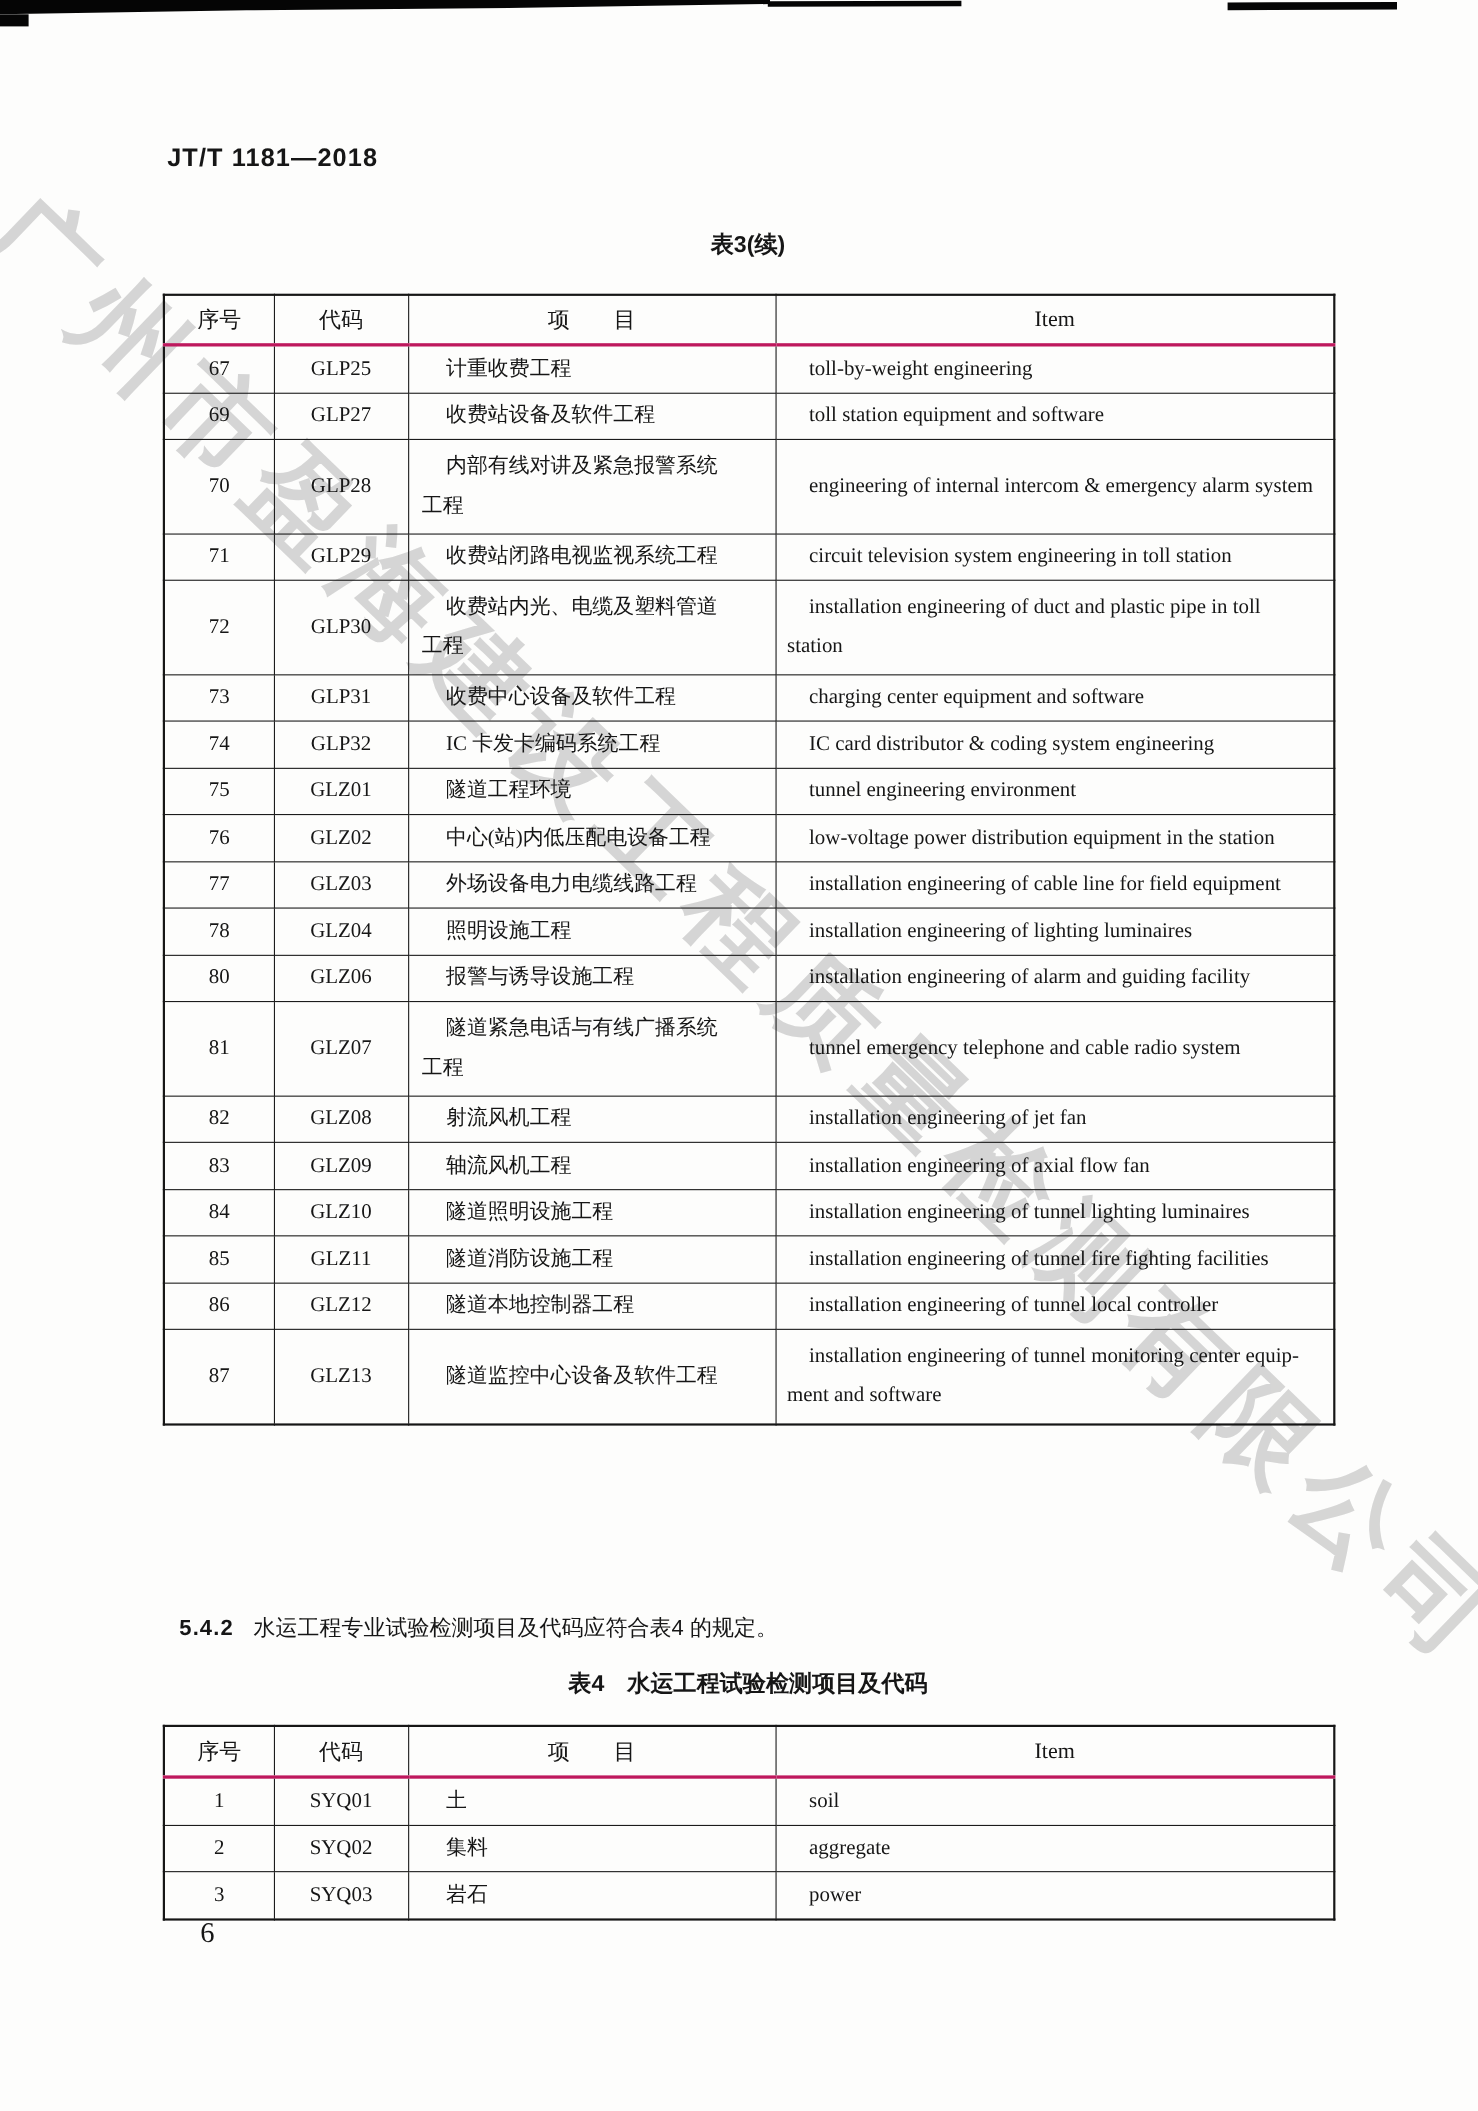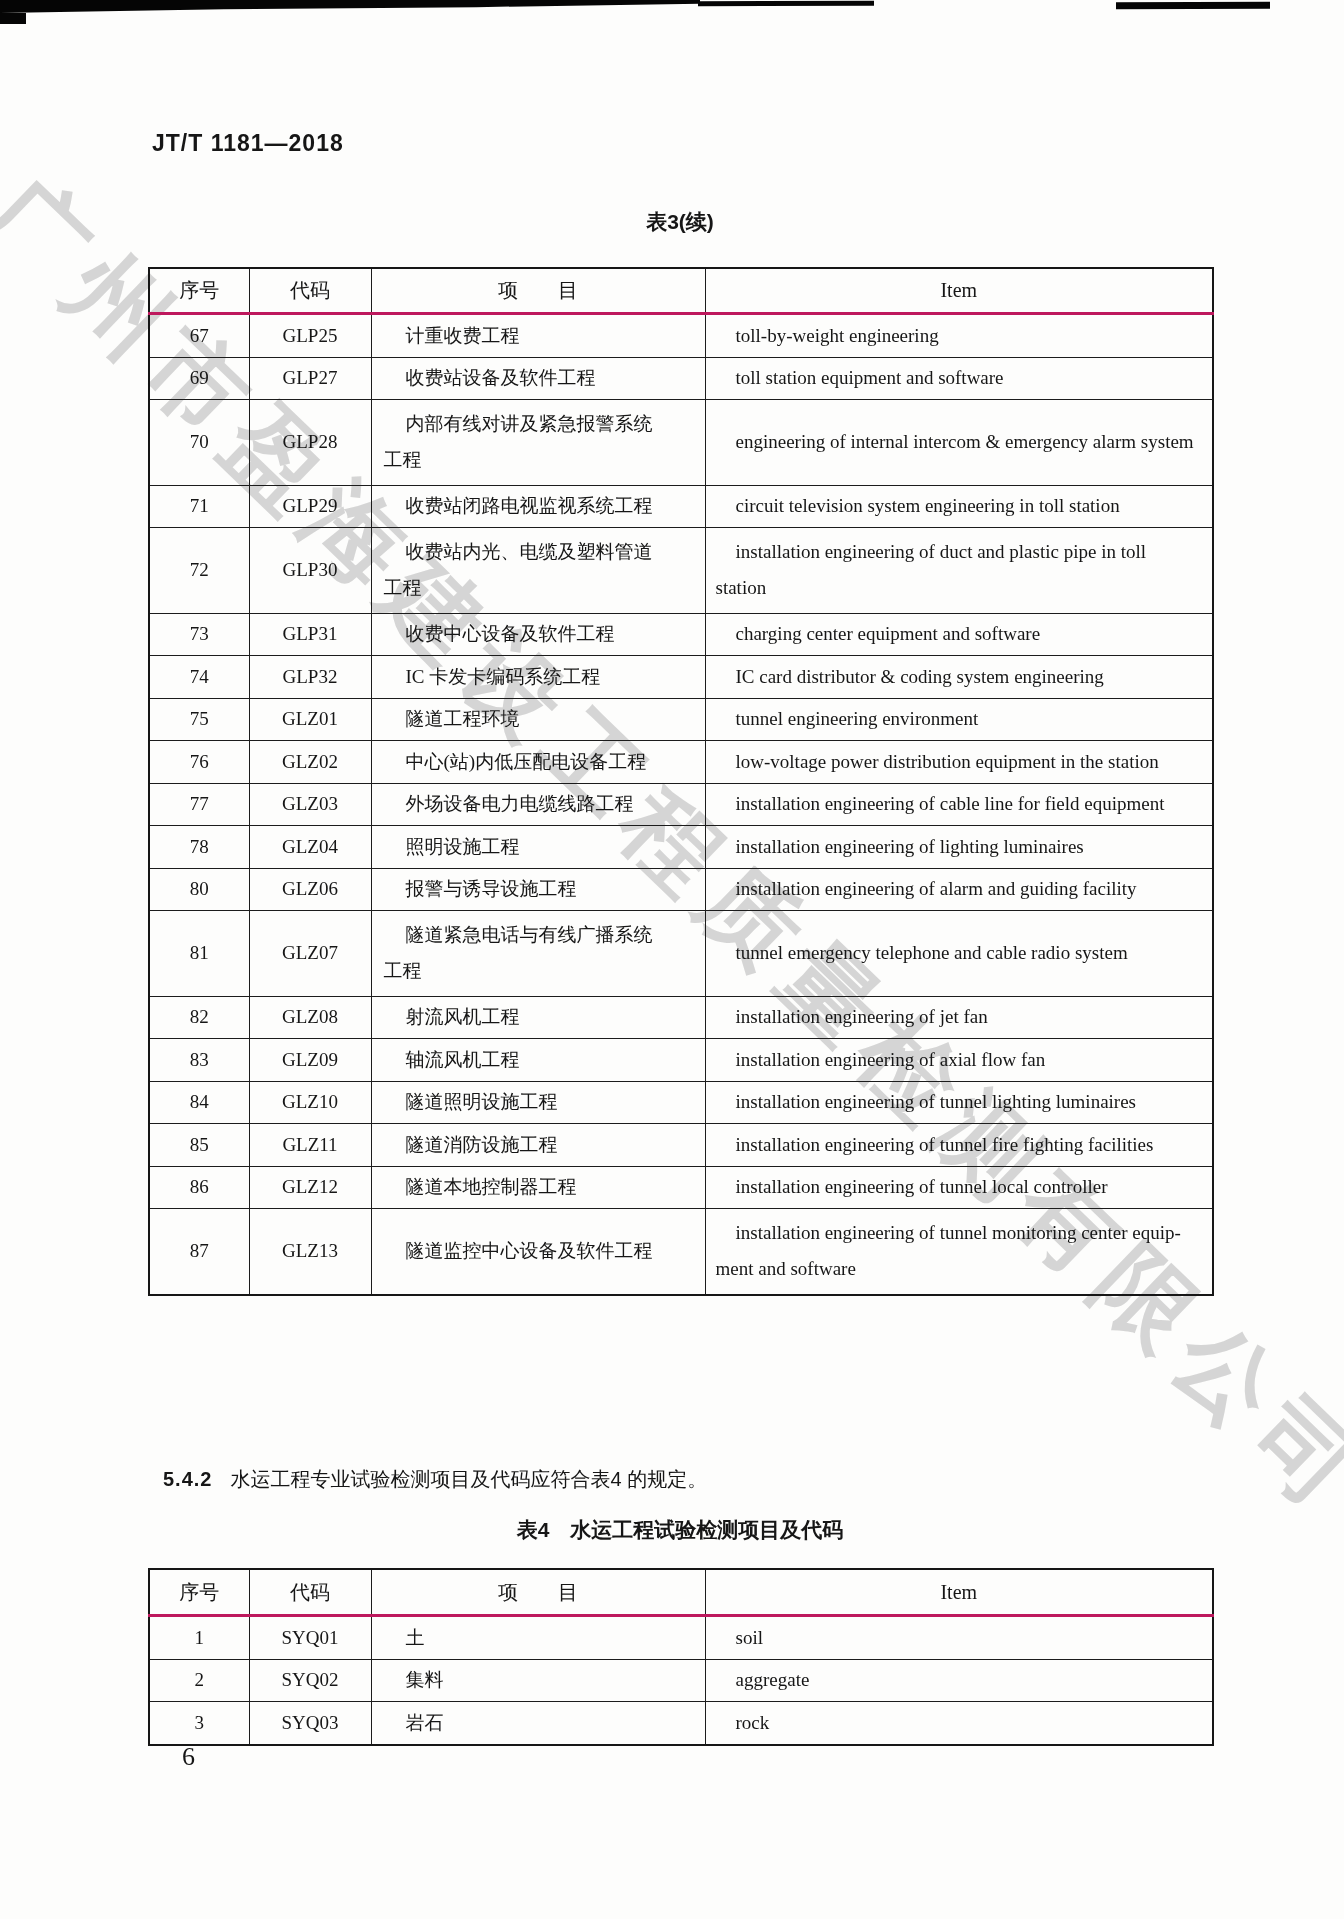--- a/index.html
+++ b/index.html
@@ -258,21 +258,21 @@
           <tr class="">
             <td class="cell-no">2</td>
             <td class="cell-code">SYQ02</td>
             <td class="cell-zh">集料</td>
             <td class="cell-en">aggregate</td>
           </tr>
           <tr class="">
             <td class="cell-no">3</td>
             <td class="cell-code">SYQ03</td>
             <td class="cell-zh">岩石</td>
-            <td class="cell-en">rock</td>
+            <td class="cell-en">power</td>
           </tr>
         </tbody>
     </table>
 
     <div class="page-number">6</div>
 
   </div>
 </div>
 
 </body></html>

